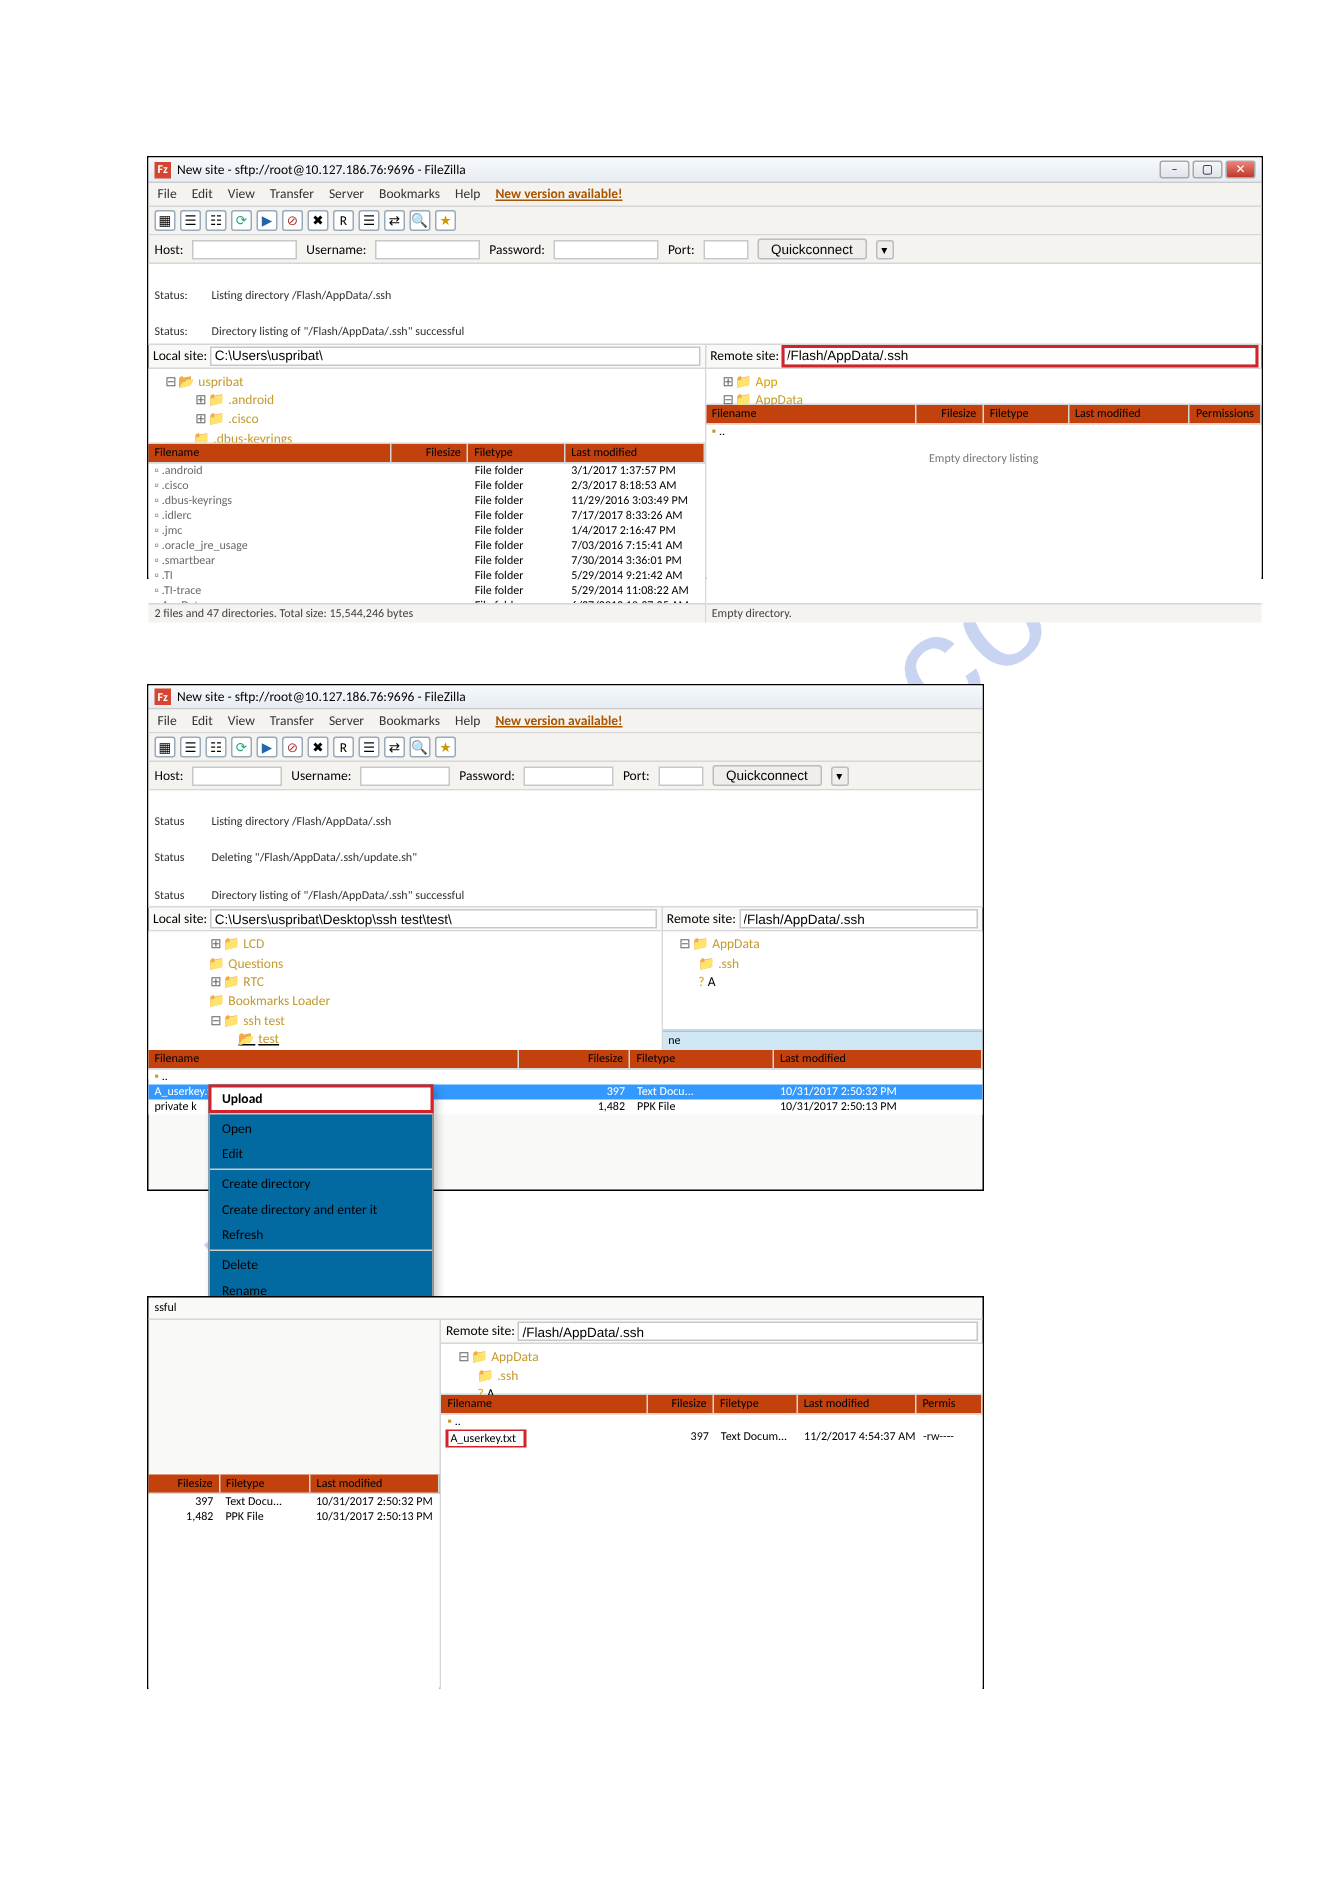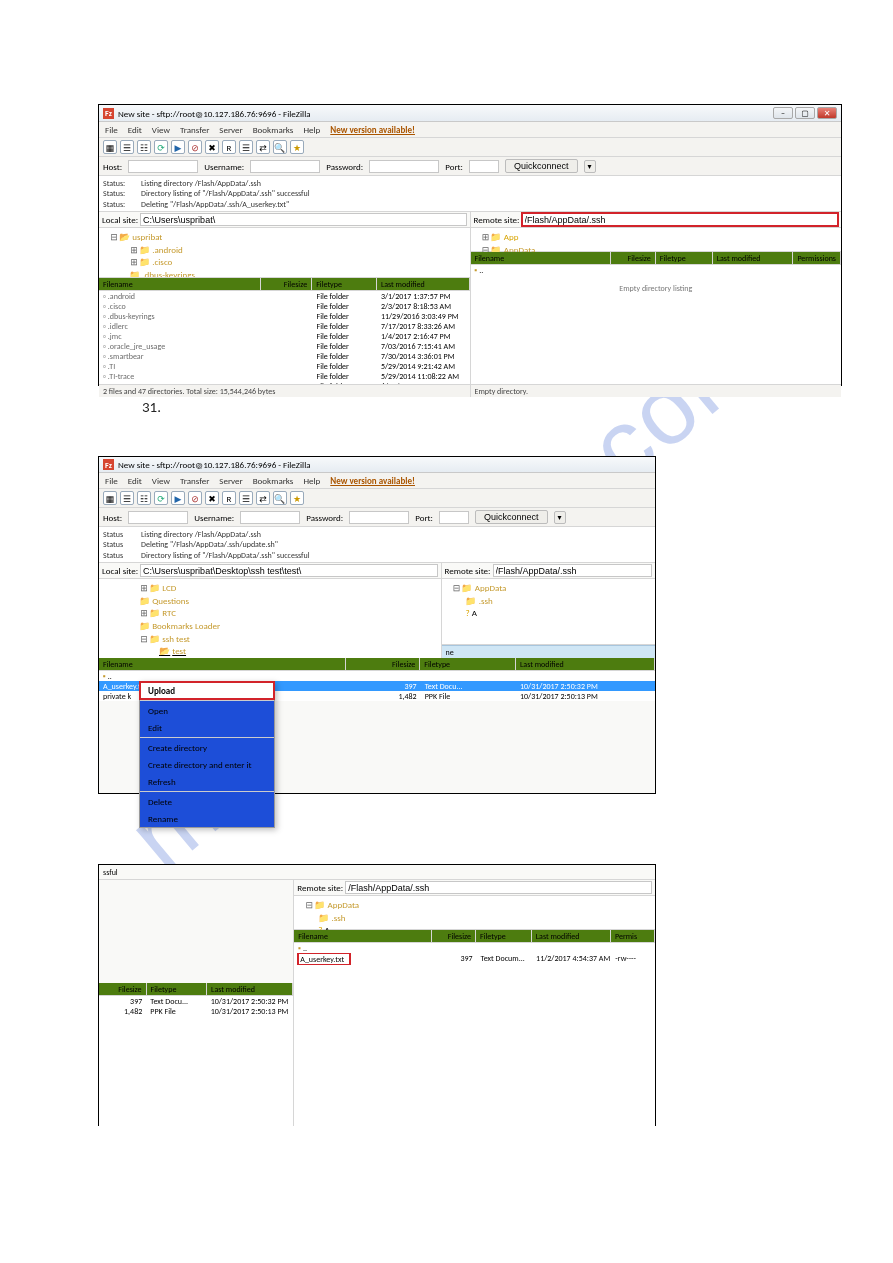--- a/index.html
+++ b/index.html
@@ -22,51 +22,51 @@
     .tico { width:14px; height:14px; border:1px solid #9ab; border-radius:2px; background:#fff; display:flex; align-items:center; justify-content:center; font-size:9px; }
     .tico.grn { color:#2a7; }
     .tico.red { color:#a33; }
     .tico.blu { color:#26a; }
     .tico.yel { color:#c90; }
     .quickbar { display:flex; align-items:center; gap:6px; padding:2px 4px; border-bottom:1px solid #d6d6d6; background:#f4f3f0; font-size:9px; }
     .quickbar input { border:1px solid #c7c7c7; height:13px; font-size:9px; padding:0 2px; }
     .qcbtn { border:1px solid #bcbcbc; background:#efeeea; padding:1px 8px; font-size:9px; border-radius:2px; }
     .qcbtn-dd { border:1px solid #bcbcbc; background:#efeeea; padding:1px 3px; font-size:8px; border-radius:2px; }
     .statuslog { padding:2px 4px; font-size:8px; line-height:1.3; border-bottom:1px solid #d6d6d6; background:#fff; color:#333; }
-    .statuslog .label { display:inline-block; width:38px; color:#333; }
+    .statuslog .label { display:inline-block; width:38px; color:#333;margin-top:14px; }
     
     .split { display:flex; }
     .pane { flex:1; display:flex; flex-direction:column; border-right:1px solid #d6d6d6; }
     .pane:last-child { border-right:none; }
     .pathbar { display:flex; padding:1px 3px; border-bottom:1px solid #d6d6d6; font-size:9px; align-items:center; }
     .pathbar input { flex:1; border:1px solid #c7c7c7; height:13px; font-size:9px; padding:0 2px; }
     .redbox { outline:2px solid #d2232a; outline-offset:-1px; }
     .tree { font-size:9px; padding:3px 4px 6px 10px; line-height:1.4; border-bottom:1px solid #d6d6d6; background:#fff; }
     .tree .ln { white-space:nowrap; }
     .fld { color:#c59a2e; }
     .fld::before { content:"📁"; font-size:9px; margin-right:2px; }
     .fld.ylw::before { content:"📂"; }
     .exp { color:#666; display:inline-block; width:10px; text-align:center; }
-    .listhdr { display:flex; font-size:8px; background:#4d7c0f; border-bottom:1px solid #d6d6d6; }
+    .listhdr { display:flex; font-size:8px; background:#c2410c; border-bottom:1px solid #d6d6d6; }
     .listhdr > div { padding:1px 4px; border-right:1px solid #d6d6d6; }
     .col-name { flex:2.2; }
     .col-size { flex:0.6; text-align:right; }
     .col-type { flex:0.8; }
     .col-date { flex:1.2; }
     .col-perm { flex:0.6; }
     .listbody { font-size:8px; background:#fff; }
     .listbody .row { display:flex; }
     .listbody .row > div { padding:0 4px; white-space:nowrap; overflow:hidden; }
     .listbody .row.sel { background:#3399ff; color:#fff; }
     .empty { text-align:center; color:#777; padding:8px 0; font-size:8px; }
     .statusbar { font-size:8px; padding:1px 4px; border-top:1px solid #d6d6d6; background:#f4f3f0; color:#444; display:flex; }
     .statusbar > div { flex:1; }
     
     .ctxblock { position:relative; }
-    .ctxmenu { position:absolute; background:#1d4ed8; border:1px solid #999; box-shadow:2px 2px 6px rgba(0,0,0,0.25); font-size:9px; width:136px; }
+    .ctxmenu { position:absolute; background:#0369a1; border:1px solid #999; box-shadow:2px 2px 6px rgba(0,0,0,0.25); font-size:9px; width:150px; }
     .ctxmenu .mi { padding:3px 8px; cursor:default; }
     .ctxmenu .mi.hot { outline:2px solid #d2232a; outline-offset:-1px; background:#fff; font-weight:bold; }
     .ctxmenu .sep { border-top:1px solid #ccc; margin:1px 0; }
     
     .watermark {
       position:absolute; top:0; left:0; right:0; bottom:0;
       pointer-events:none; display:flex; align-items:center; justify-content:center;
       overflow:hidden;
     }
     .watermark span {
@@ -133,21 +133,20 @@
         <input style="width: 70px;" type="password">
       <span>Port:</span>
         <input style="width: 30px;">
       <button class="qcbtn">Quickconnect</button>
       <button class="qcbtn-dd">▾</button>
     </div>
 
     <div class="statuslog">
       <div><span class="label">Status:</span><span>Listing directory /Flash/AppData/.ssh</span></div>
       <div><span class="label">Status:</span><span>Directory listing of "/Flash/AppData/.ssh" successful</span></div>
-      <div><span class="label">Status:</span><span>Deleting "/Flash/AppData/.ssh/A_userkey.txt"</span></div>
     </div>
 
     <div class="split" style="height:185px;">
 
       <div class="pane" style="flex:1;">
         <div class="pathbar"><span>Local site:</span>&nbsp;<input value="C:\Users\uspribat\" style=""></div>
         <div class="tree" style="height:50px; overflow:hidden;">
           <div class="ln"><span class="exp">⊟</span><span class="fld ylw">uspribat</span></div>
           <div class="ln" style="padding-left:20px;"><span class="exp">⊞</span><span class="fld">.android</span></div>
           <div class="ln" style="padding-left:20px;"><span class="exp">⊞</span><span class="fld">.cisco</span></div>

